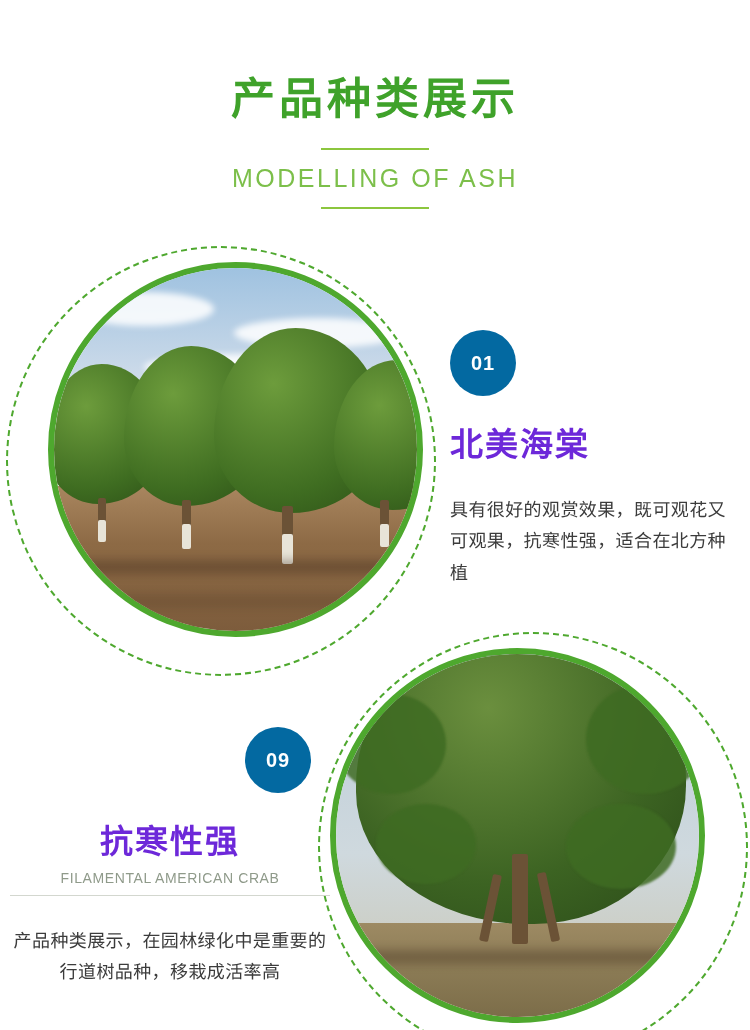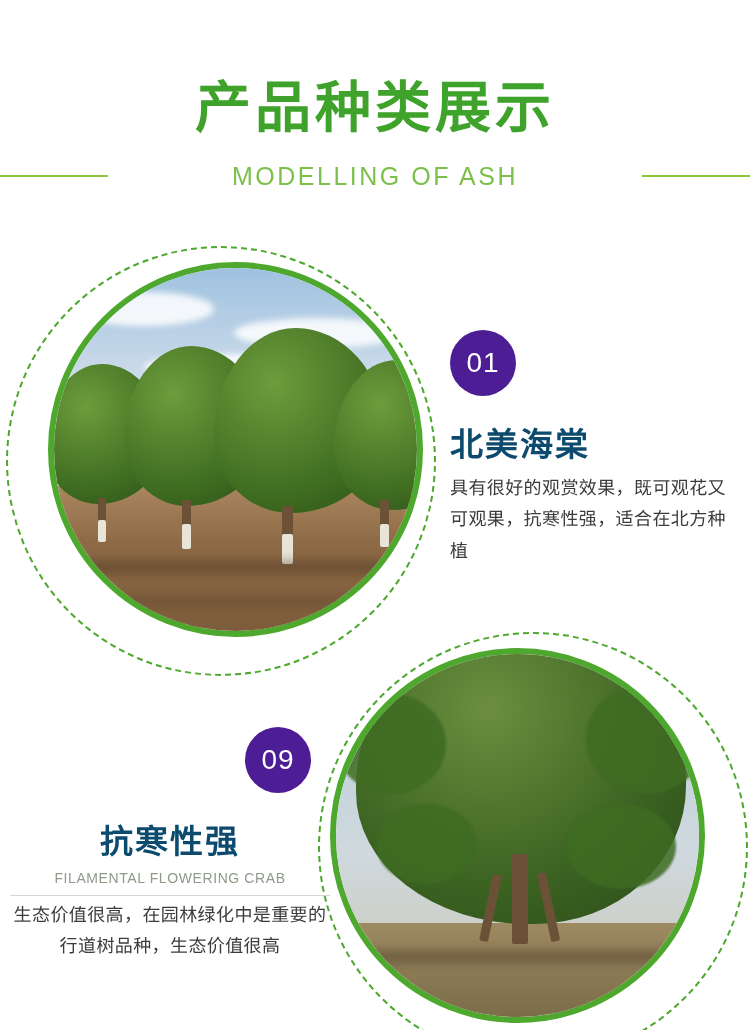--- a/index.html
+++ b/index.html
@@ -15,34 +15,35 @@
     font-family: "Liberation Sans", "DejaVu Sans", sans-serif;
     color: #333;
   }
 
   
   .header {
     padding-top: 78px;
     text-align: center;
   }
   .header-title {
-    font-size: 56px;
+    font-size: 44px;
     font-weight: bold;
     letter-spacing: 4px;
     color: #3fa22a;
     line-height: 1.1;
     margin: 0;
-    font-family: Liberation Serif, serif;
+    font-family: Liberation Mono, monospace;
   }
   .header-sub-wrap {
     margin-top: 22px;
     display: flex;
     align-items: center;
     justify-content: space-between;
     gap: 14px;
+    flex-direction: column;
   }
   .rule {
     height: 2px;
     width: 108px;
     background: #8cc63e;
   }
   .header-subtitle {
     font-size: 25px;
     letter-spacing: 2.5px;
     color: #7cbf4a;
@@ -162,24 +163,24 @@
     opacity: .85;
     filter: blur(1px);
   }
 
   
   .badge {
     position: absolute;
     width: 66px;
     height: 66px;
     border-radius: 50%;
-    background: #4c1d95;
+    background: #0369a1;
     color: #fff;
-    font-size: 28px;
-    font-weight: normal;
+    font-size: 20px;
+    font-weight: bold;
     display: flex;
     align-items: center;
     justify-content: center;
     letter-spacing: 1px;
   }
   .badge-1 { left: 450px; top: 330px; }
   .badge-2 { left: 245px; top: 727px; }
 
   
   .block {
@@ -193,39 +194,39 @@
   }
   .block-2 {
     left: 10px;
     top: 822px;
     width: 320px;
     text-align: center;
   }
   .cn-title {
     font-size: 33px;
     font-weight: bold;
-    color: #0c4a6e;
+    color: #6d28d9;
     margin: 0 0 8px 0;
     letter-spacing: 2px;
     line-height: 1.2;
   }
   .en-title {
     font-size: 14px;
     color: #8f9a8a;
     letter-spacing: 0.6px;
     margin: 0;
     padding-bottom: 9px;
     border-bottom: 1px solid #d3d7cf;
     display: block;
   }
   .desc {
     font-size: 18px;
     line-height: 1.75;
     color: #3c3c3c;
-    margin-top: 4px;
+    margin-top: 30px;
     letter-spacing: 0.4px;
   }
 </style>
 </head>
 <body>
 
 <div class="header">
   <h1 class="header-title">产品种类展示</h1>
   <div class="header-sub-wrap">
     <span class="rule"></span>
@@ -287,15 +288,15 @@
     <div class="trunk" style="left:208px; top:218px; width:9px; height:70px; transform:rotate(-12deg);"></div>
 
     <div class="ground-shade" style="top:296px;"></div>
   </div>
 </div>
 
 <div class="badge badge-2">09</div>
 
 <div class="block block-2">
   <h2 class="cn-title">抗寒性强</h2>
-  <span class="en-title">FILAMENTAL FLOWERING CRAB</span>
-  <p class="desc">生态价值很高，在园林绿化中是重要的行道树品种，生态价值很高</p>
+  <span class="en-title">FILAMENTAL AMERICAN CRAB</span>
+  <p class="desc">产品种类展示，在园林绿化中是重要的行道树品种，移栽成活率高</p>
 </div>
 
 </body></html>

